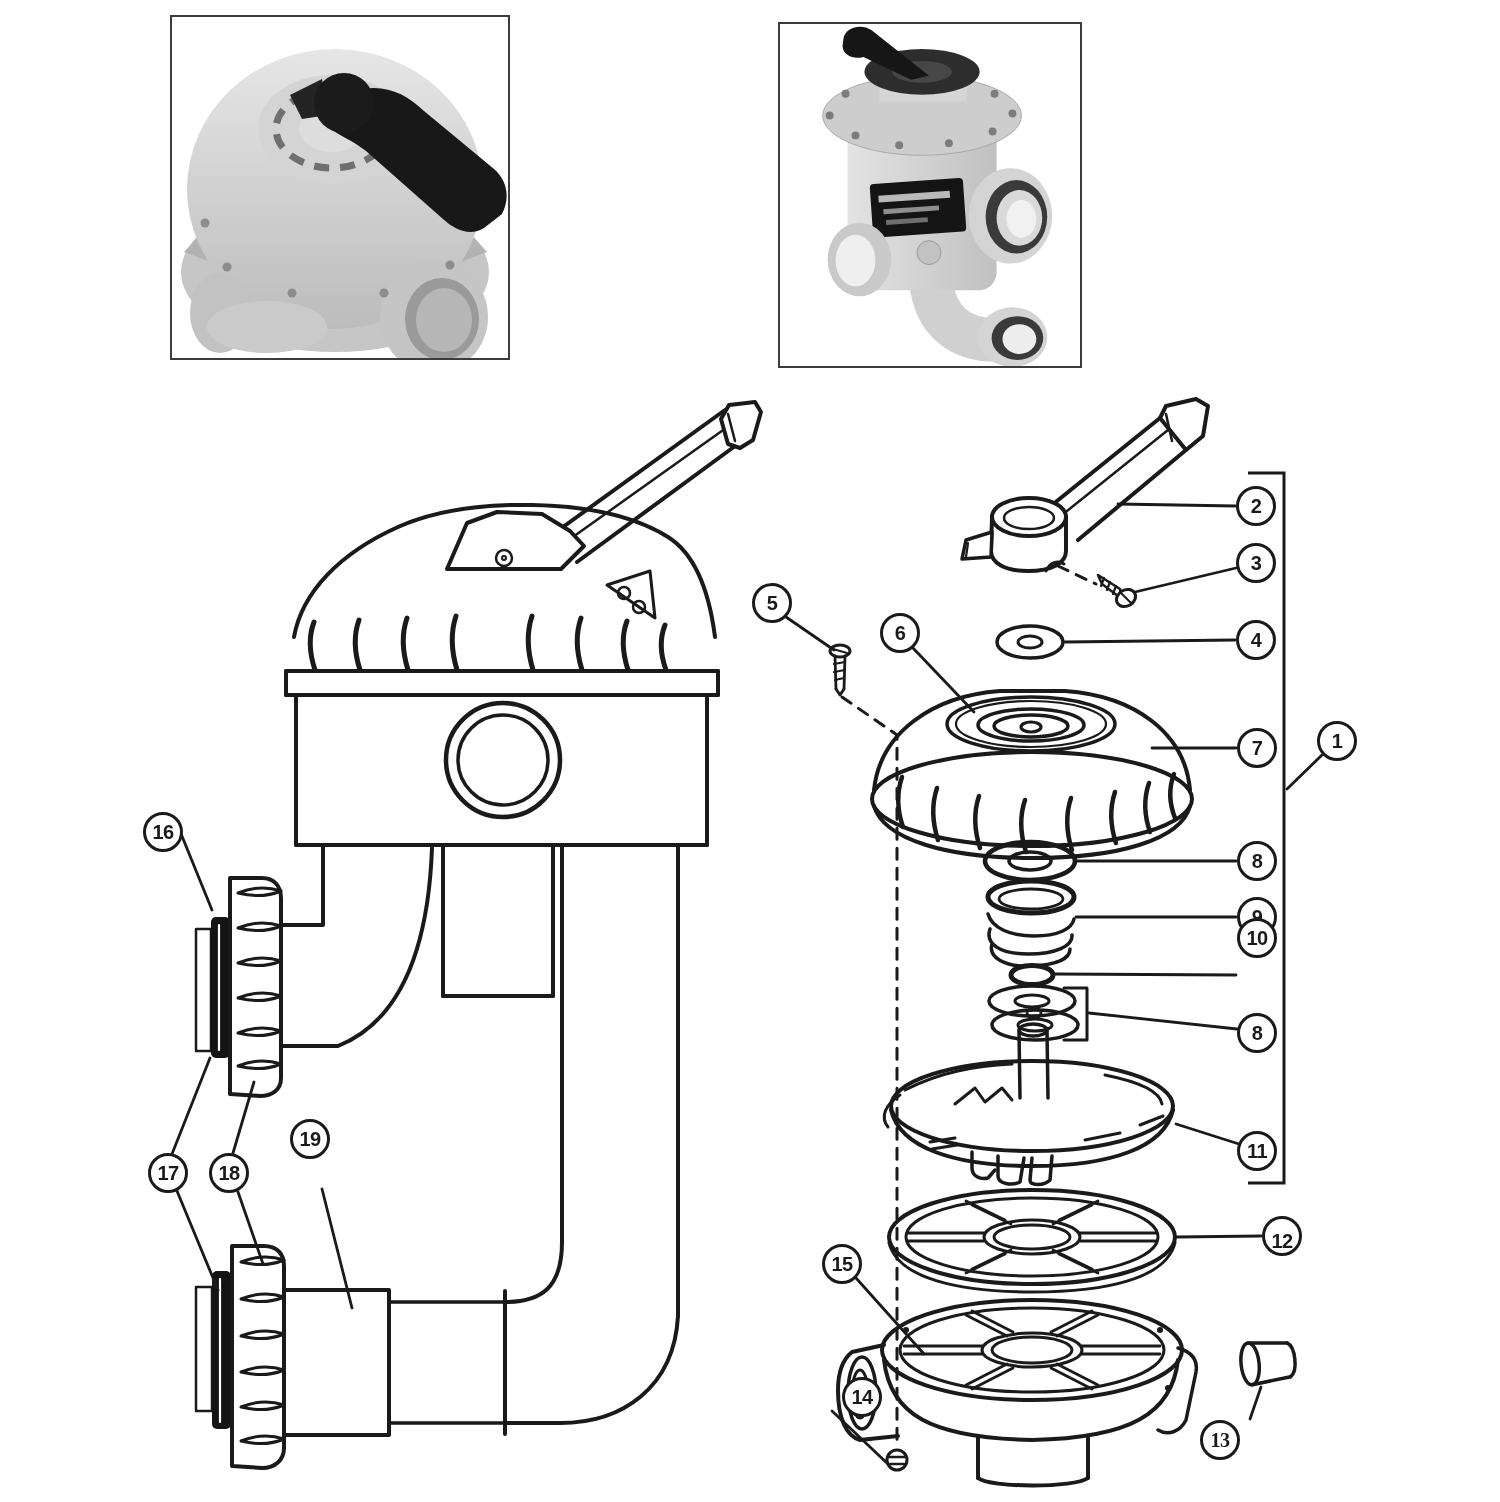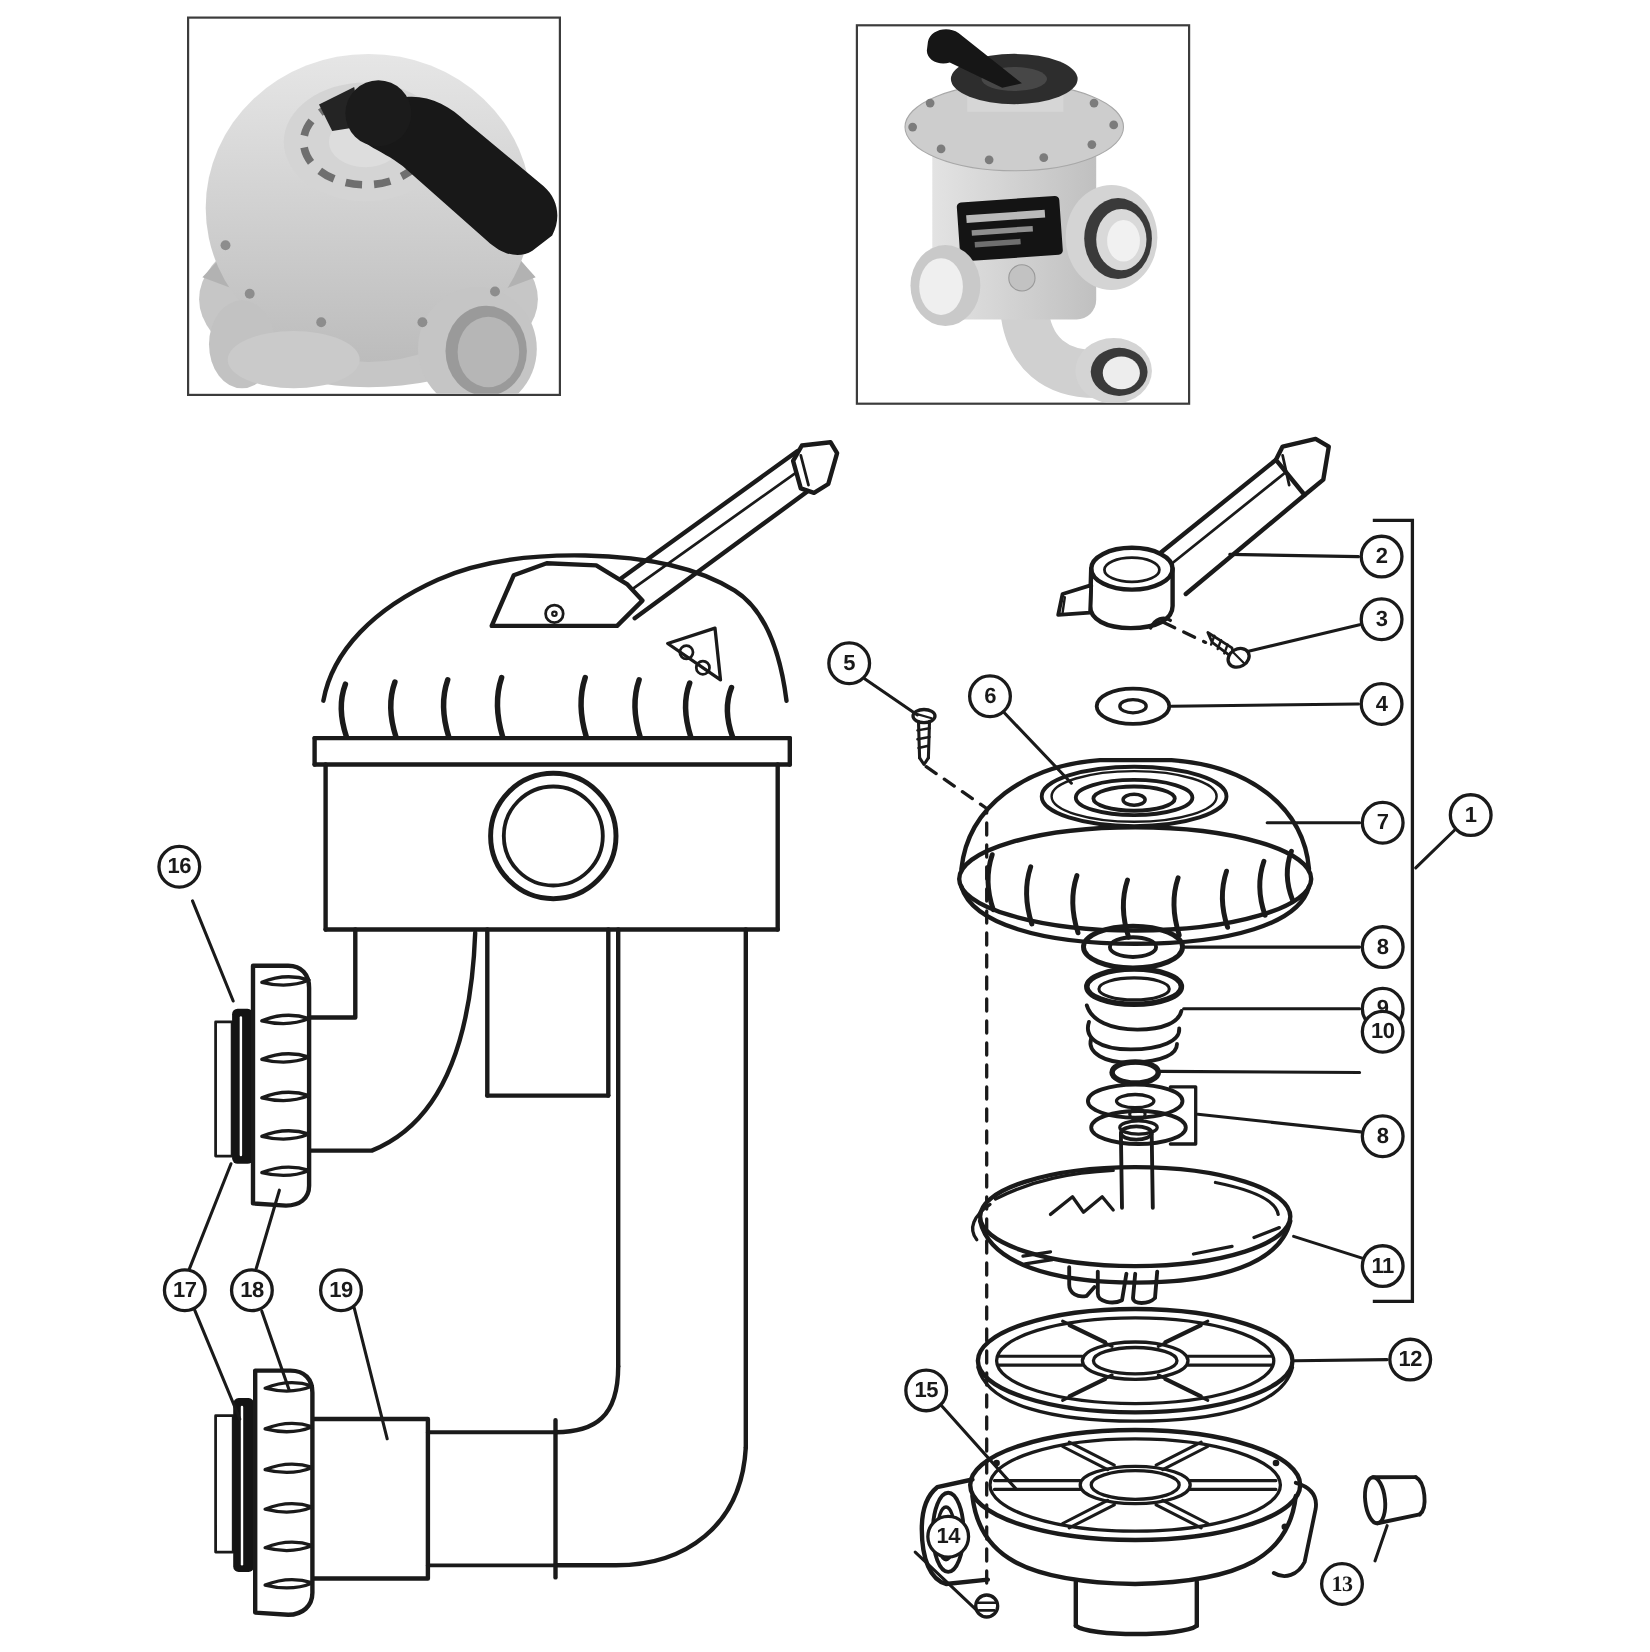--- a/index.html
+++ b/index.html
@@ -402,38 +402,38 @@
       </div>
       <div class="callout" style="left: 1237px; top: 918px;">
         <span>10</span>
       </div>
       <div class="callout" style="left: 1237px; top: 1013px;">
         <span>8</span>
       </div>
       <div class="callout" style="left: 1237px; top: 1131px;">
         <span>11</span>
       </div>
-      <div class="callout" style="left: 1262px; top: 1216px;">
+      <div class="callout" style="left: 1262px; top: 1216px; align-items: flex-end;">
         <span>12</span>
       </div>
       <div class="callout" style="left: 1200px; top: 1420px; font-family: Liberation Serif, serif;">
         <span>13</span>
       </div>
       <div class="callout" style="left: 842px; top: 1377px;">
         <span>14</span>
       </div>
       <div class="callout" style="left: 822px; top: 1244px; justify-content: center;">
         <span>15</span>
       </div>
-      <div class="callout" style="left: 143px; top: 768px; justify-content: center;">
+      <div class="callout" style="left: 143px; top: 812px; justify-content: center;">
         <span>16</span>
       </div>
       <div class="callout" style="left: 148px; top: 1153px; justify-content: center;">
         <span>17</span>
       </div>
       <div class="callout" style="left: 209px; top: 1153px;">
         <span>18</span>
       </div>
-      <div class="callout" style="left: 290px; top: 1153px; justify-content: center;">
+      <div class="callout" style="left: 290px; top: 1119px; justify-content: center;">
         <span>19</span>
       </div>
     </div>
 </div>
 
 </body></html>

